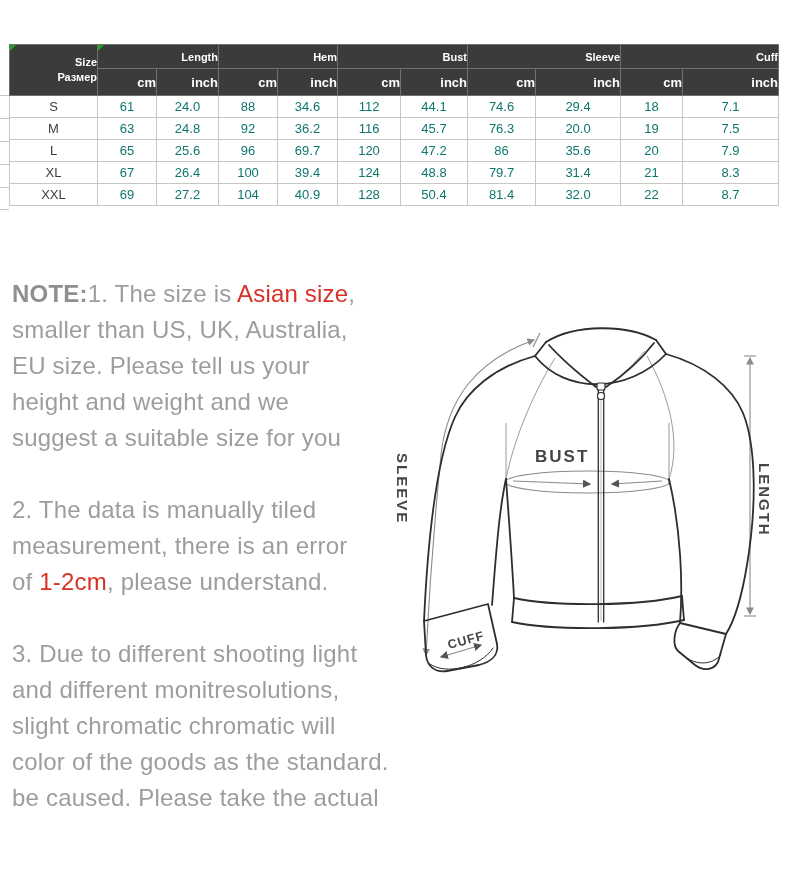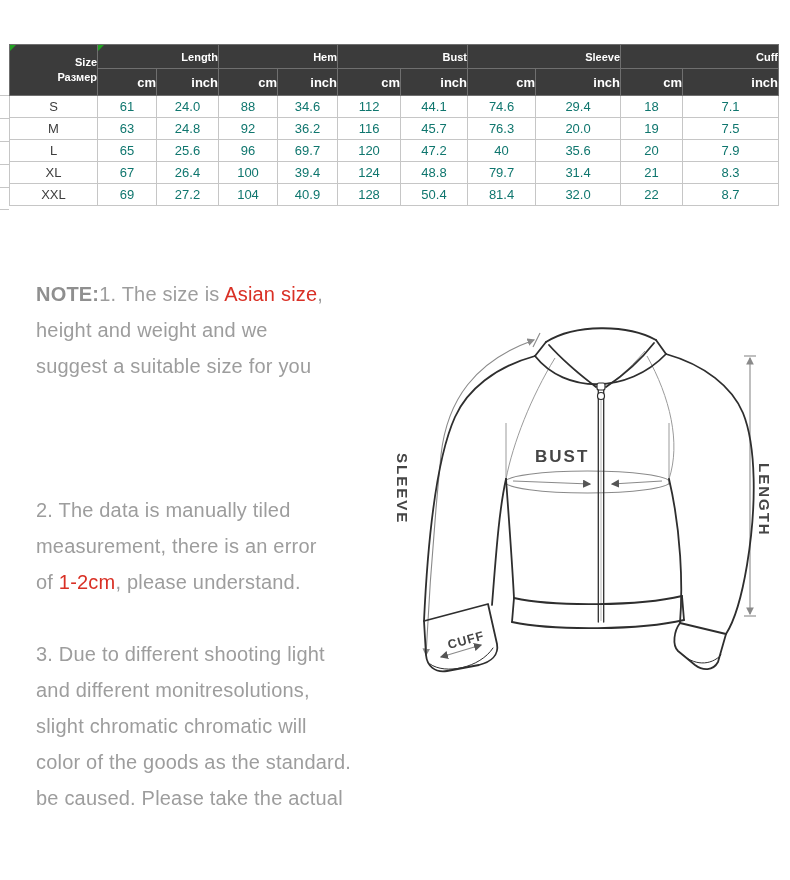--- a/index.html
+++ b/index.html
@@ -33,22 +33,22 @@
     border-top:6px solid #21a121;border-right:6px solid transparent;
   }
   
   .sliver{position:absolute;left:0;top:44px;width:9px;}
   .sliver div{height:22px;border-bottom:1px solid #c6c6c6;}
   .sliver div.first{height:51px;}
   .sliver div.last{height:21px;}
 
   
   .note{
-    position:absolute;left:36px;width:430px;
-    color:#9d9d9d;font-size:20px;line-height:36px;letter-spacing:0.2px;
+    position:absolute;left:12px;width:430px;
+    color:#9d9d9d;font-size:24px;line-height:36px;letter-spacing:0.2px;
   }
   .note .nline{white-space:nowrap;}
   .note b{color:#8f8f8f;}
   .red{color:#d93025;}
 
   
   .jacket{position:absolute;left:385px;top:295px;width:405px;height:410px;}
   .jacket text{font-family:"Liberation Sans", sans-serif;font-weight:bold;fill:#454545;}
 </style>
 </head>
@@ -132,21 +132,21 @@
         <td>7.5</td>
       </tr>
       <tr>
         <td class="size-col">L</td>
         <td>65</td>
         <td>25.6</td>
         <td>96</td>
         <td>69.7</td>
         <td>120</td>
         <td>47.2</td>
-        <td>40</td>
+        <td>86</td>
         <td>35.6</td>
         <td>20</td>
         <td>7.9</td>
       </tr>
       <tr>
         <td class="size-col">XL</td>
         <td>67</td>
         <td>26.4</td>
         <td>100</td>
         <td>39.4</td>
@@ -171,20 +171,22 @@
         <td>8.7</td>
       </tr>
     </tbody>
   </table>
 
   <div class="corner" style="left:10px;top:45px;"></div>
   <div class="corner" style="left:98px;top:45px;"></div>
 
   <div class="note" style="top:276px;">
     <div class="nline"><b>NOTE:</b><span>1. The size is </span><span class="red">Asian size</span><span>,</span></div>
+    <div class="nline">smaller than US, UK, Australia,</div>
+    <div class="nline">EU size. Please tell us your</div>
     <div class="nline">height and weight and we</div>
     <div class="nline">suggest a suitable size for you</div>
   </div>
 
   <div class="note" style="top:492px;">
     <div class="nline">2. The data is manually tiled</div>
     <div class="nline">measurement, there is an error</div>
     <div class="nline"><span>of </span><span class="red">1-2cm</span><span>, please understand.</span></div>
   </div>
 

